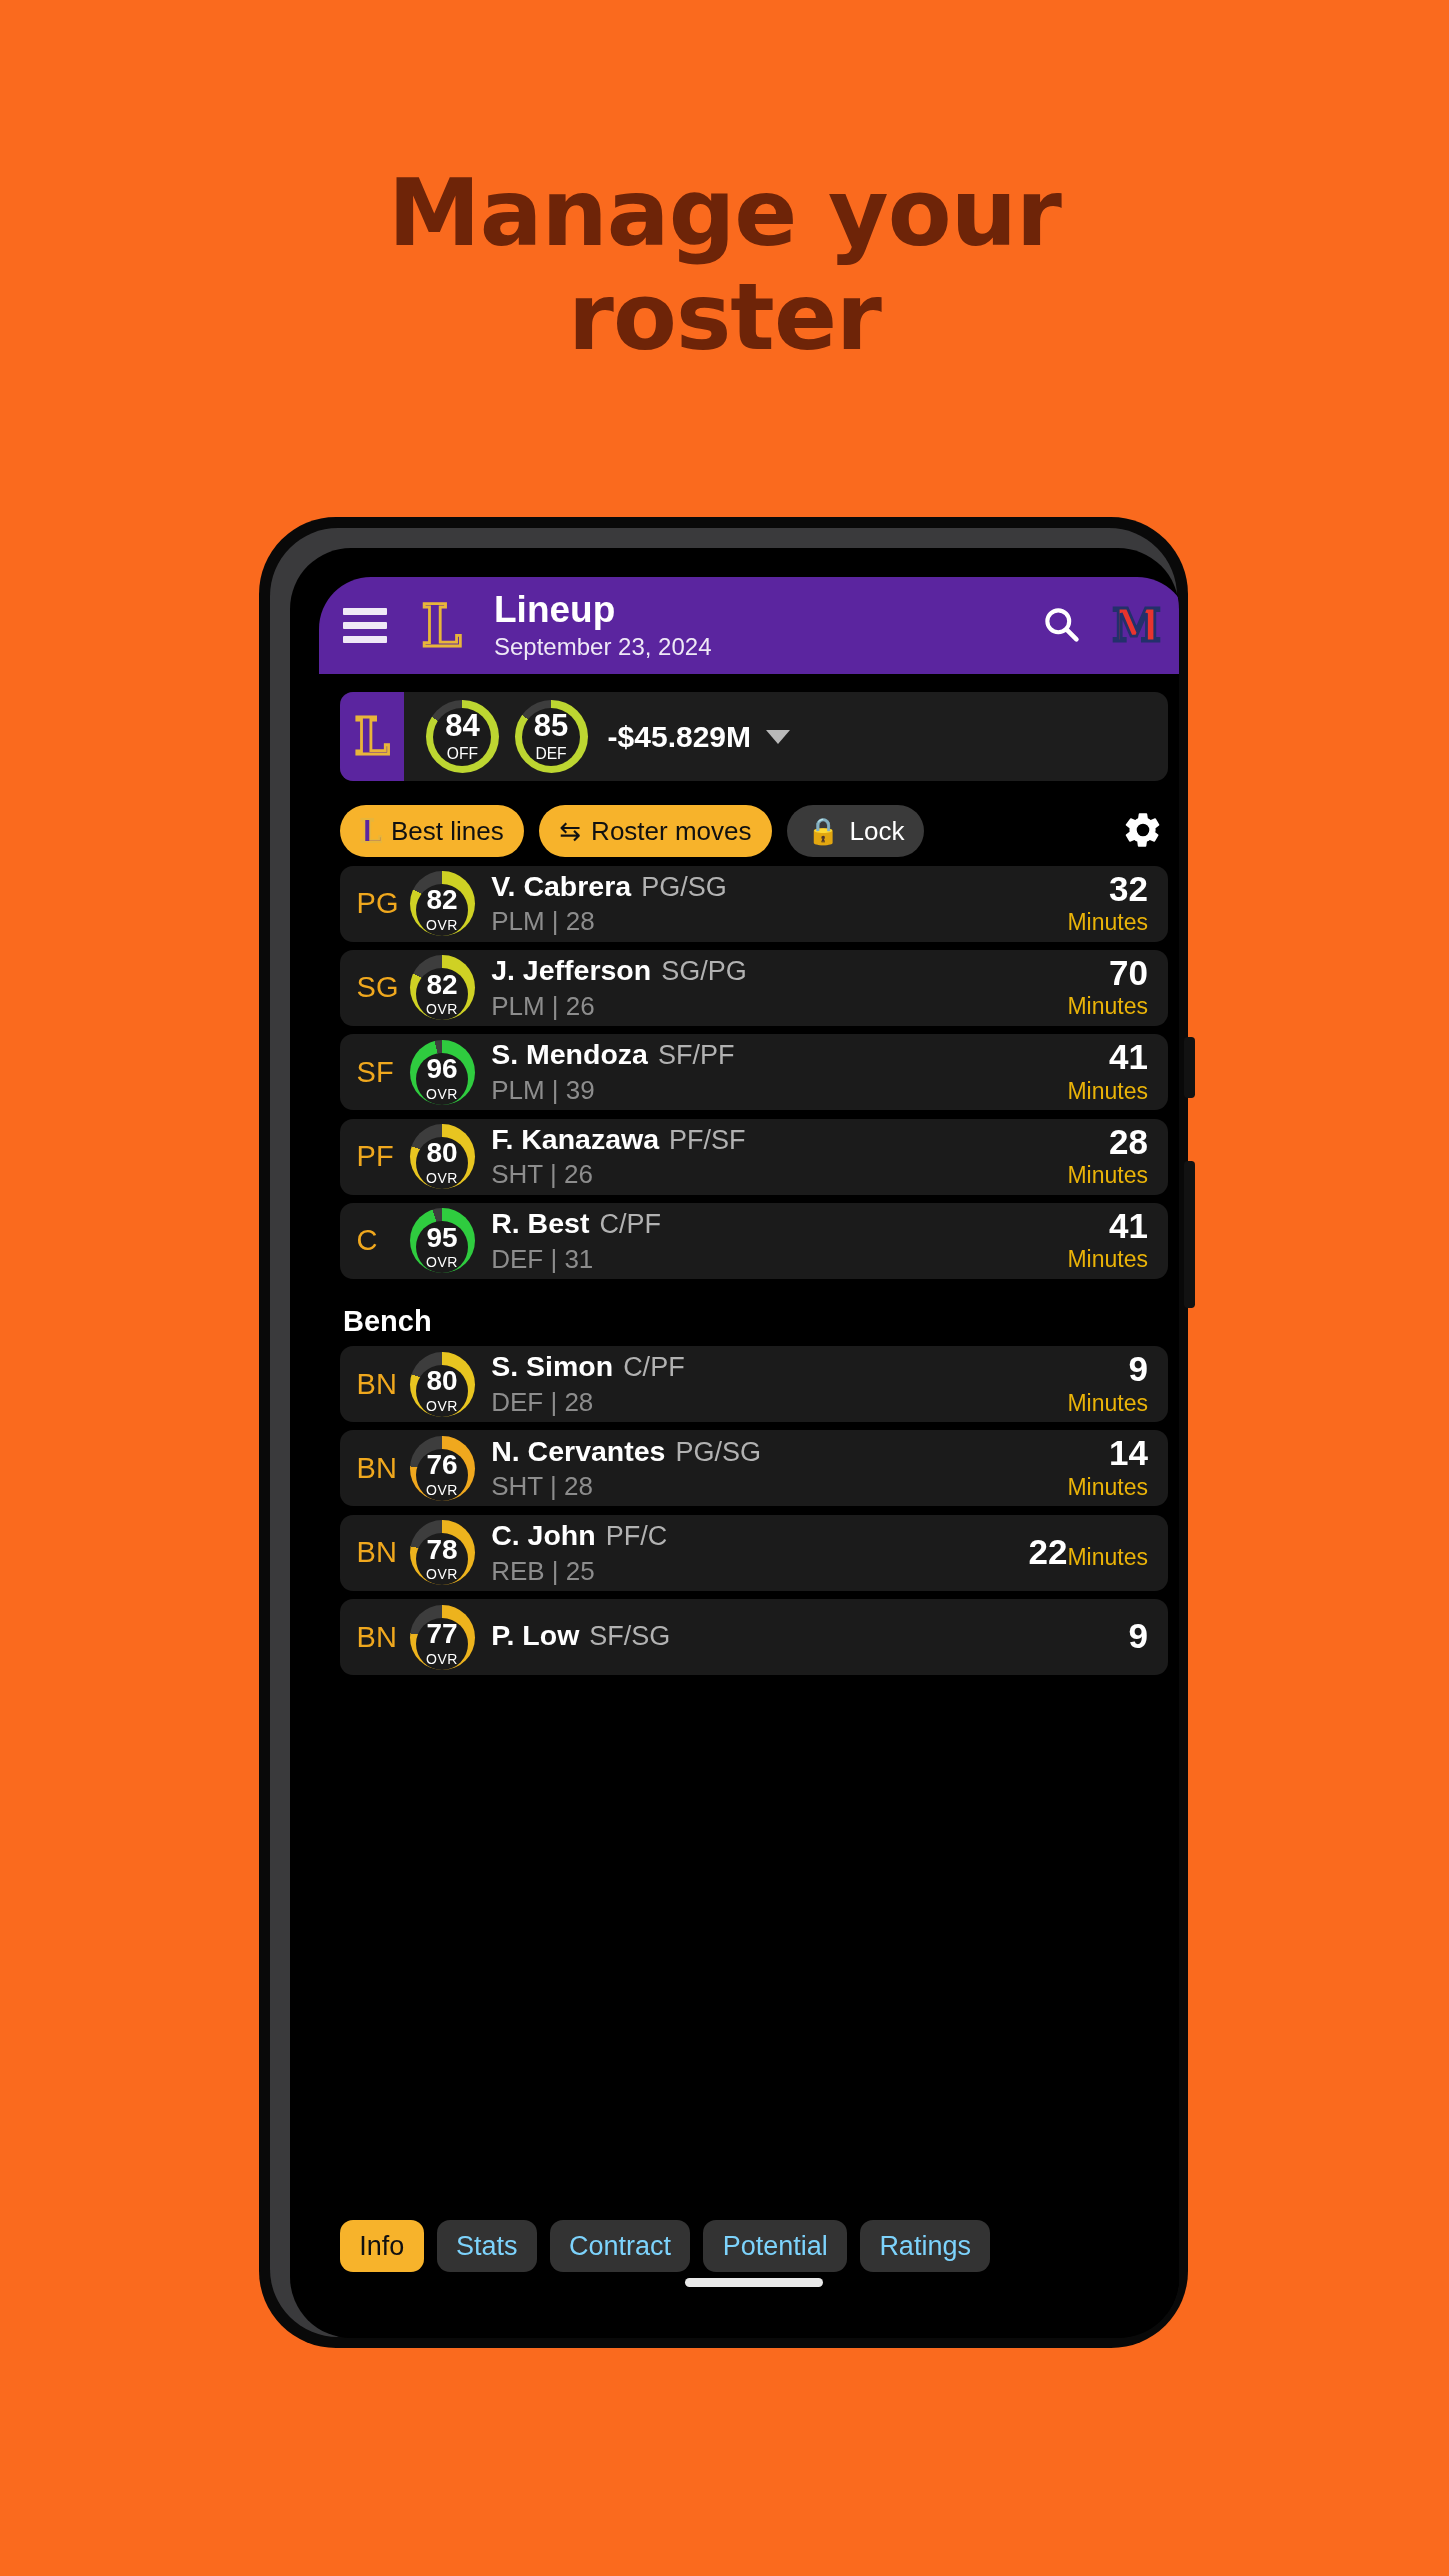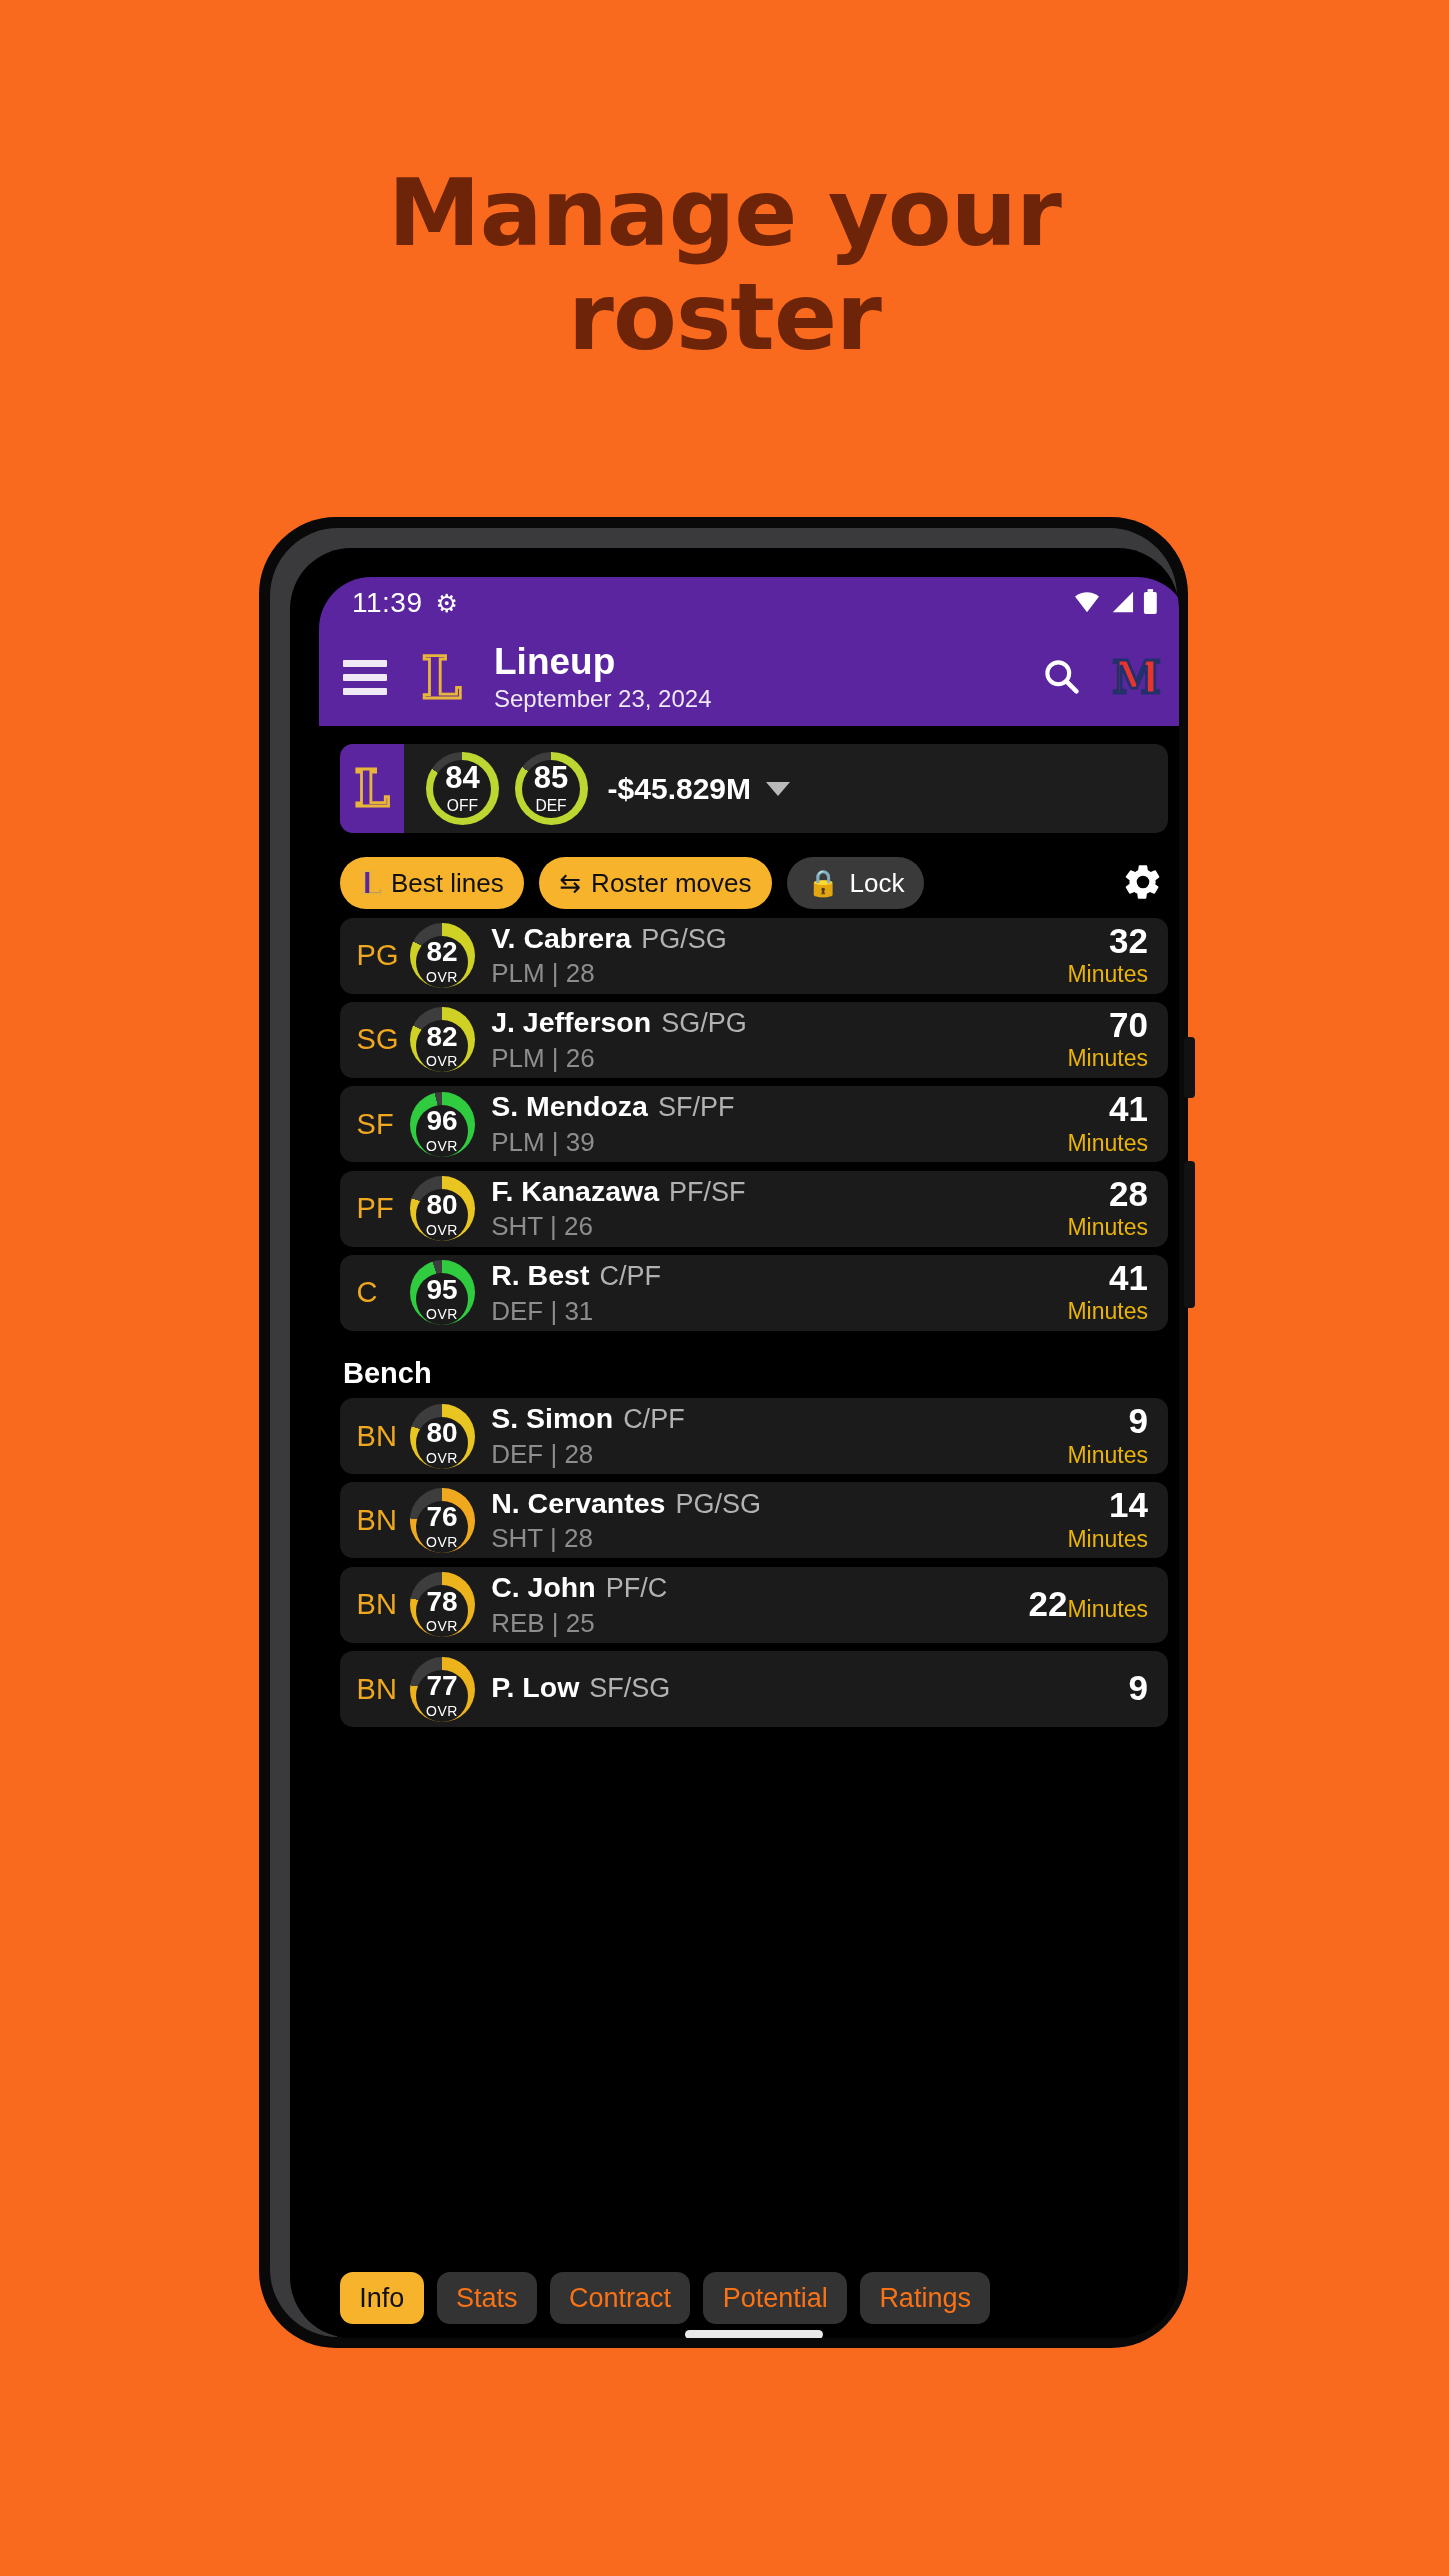--- a/index.html
+++ b/index.html
@@ -145,21 +145,21 @@
   .mins .num{color:#fff;font-size:35px;font-weight:bold;line-height:1.05;}
   .mins .unit{color:#eab308;font-size:23px;line-height:1.2;margin-top:1.8px;}
   .bench-head{margin:26px 0 3.7px 24px;color:#fff;font-size:29px;font-weight:bold;}
   
   .tabbar{
     position:absolute;left:0;bottom:0;width:870px;height:138px;background:#000;
     display:flex;align-items:center;padding-left:21px;box-sizing:border-box;
   }
   .tab{
     height:52px;border-radius:13px;display:flex;align-items:center;justify-content:center;
-    padding:0 19.3px;box-sizing:border-box;font-size:27px;margin-right:13px;background:#333;color:#f97316;
+    padding:0 19.3px;box-sizing:border-box;font-size:27px;margin-right:13px;background:#333;color:#7dd3fc;
   }
   .tab.active{background:#f7b32b;color:#111;}
   .homebar{
     position:absolute;left:50%;transform:translateX(-50%);bottom:28px;
     width:138px;height:9.2px;border-radius:4.6px;background:#e9e9e9;
   }
 </style>
 </head>
 <body>
 
@@ -169,42 +169,20 @@
   </div>
 
 <div class="phone">
   <div class="phone-shell">
     <div class="side-btn power"></div>
     <div class="side-btn vol"></div>
     <div class="phone-bezel">
       <div class="phone-inner">
         <div class="screen">
 
-          <div class="statusbar">
-            <span class="st-time">11:39</span>
-            <span class="st-bug">⚙</span>
-            <span class="st-right">
-              <span class="ic-wifi">
-                <svg width="28" height="24" viewBox="0 0 30 26">
-                    <path d="M2 7 Q15 -2 28 7 L15 24 Z" fill="#fff"></path>
-                  </svg>
-              </span>
-              <span class="ic-sig">
-                <svg width="26" height="24" viewBox="0 0 28 26">
-                    <path d="M26 2 L26 24 L4 24 Z" fill="#fff"></path>
-                  </svg>
-              </span>
-              <span class="ic-bat">
-                <svg width="14.7" height="26" viewBox="0 0 16 28">
-                    <rect x="5" y="0" width="6" height="3" fill="#fff"></rect>
-                    <rect x="1" y="3" width="14" height="24" rx="2" fill="#fff"></rect>
-                  </svg>
-              </span>
-            </span>
-          </div>
 
           <div class="appbar">
             <div class="hamburger">
                 <i></i>
                 <i></i>
                 <i></i>
               </div>
             <div class="team-badge">L</div>
             <div class="titles">
               <div class="t-main">Lineup</div>

